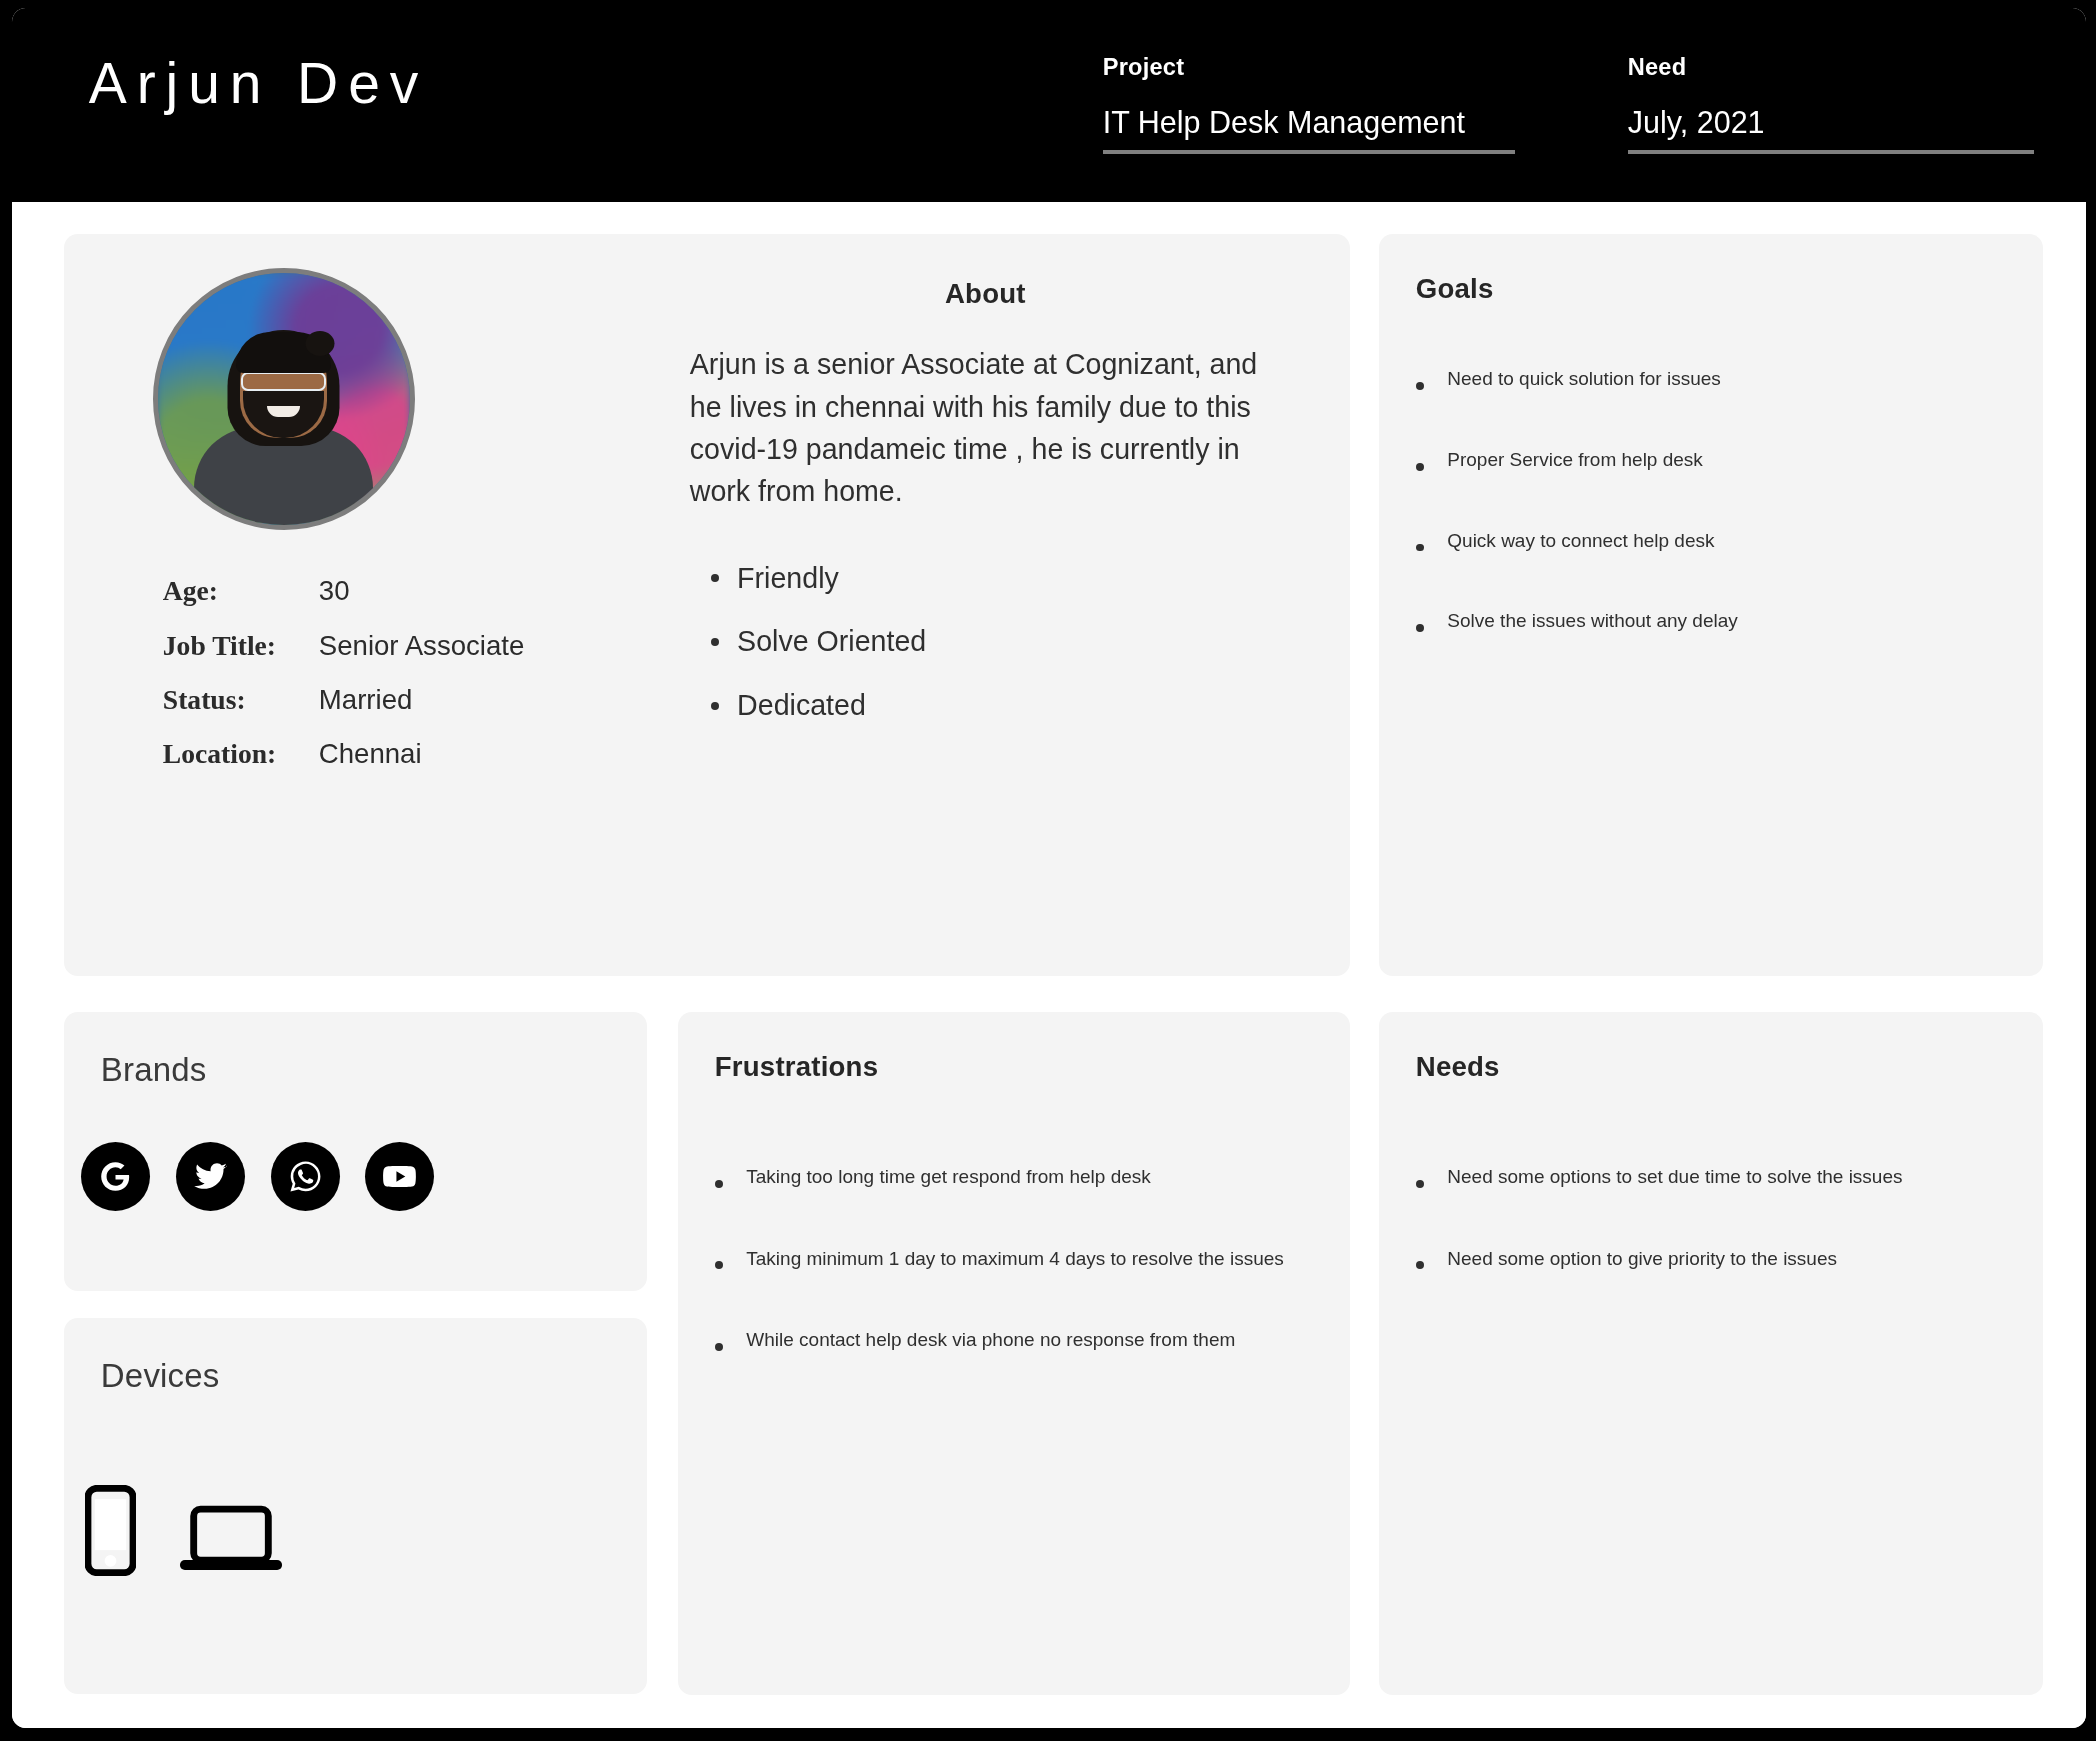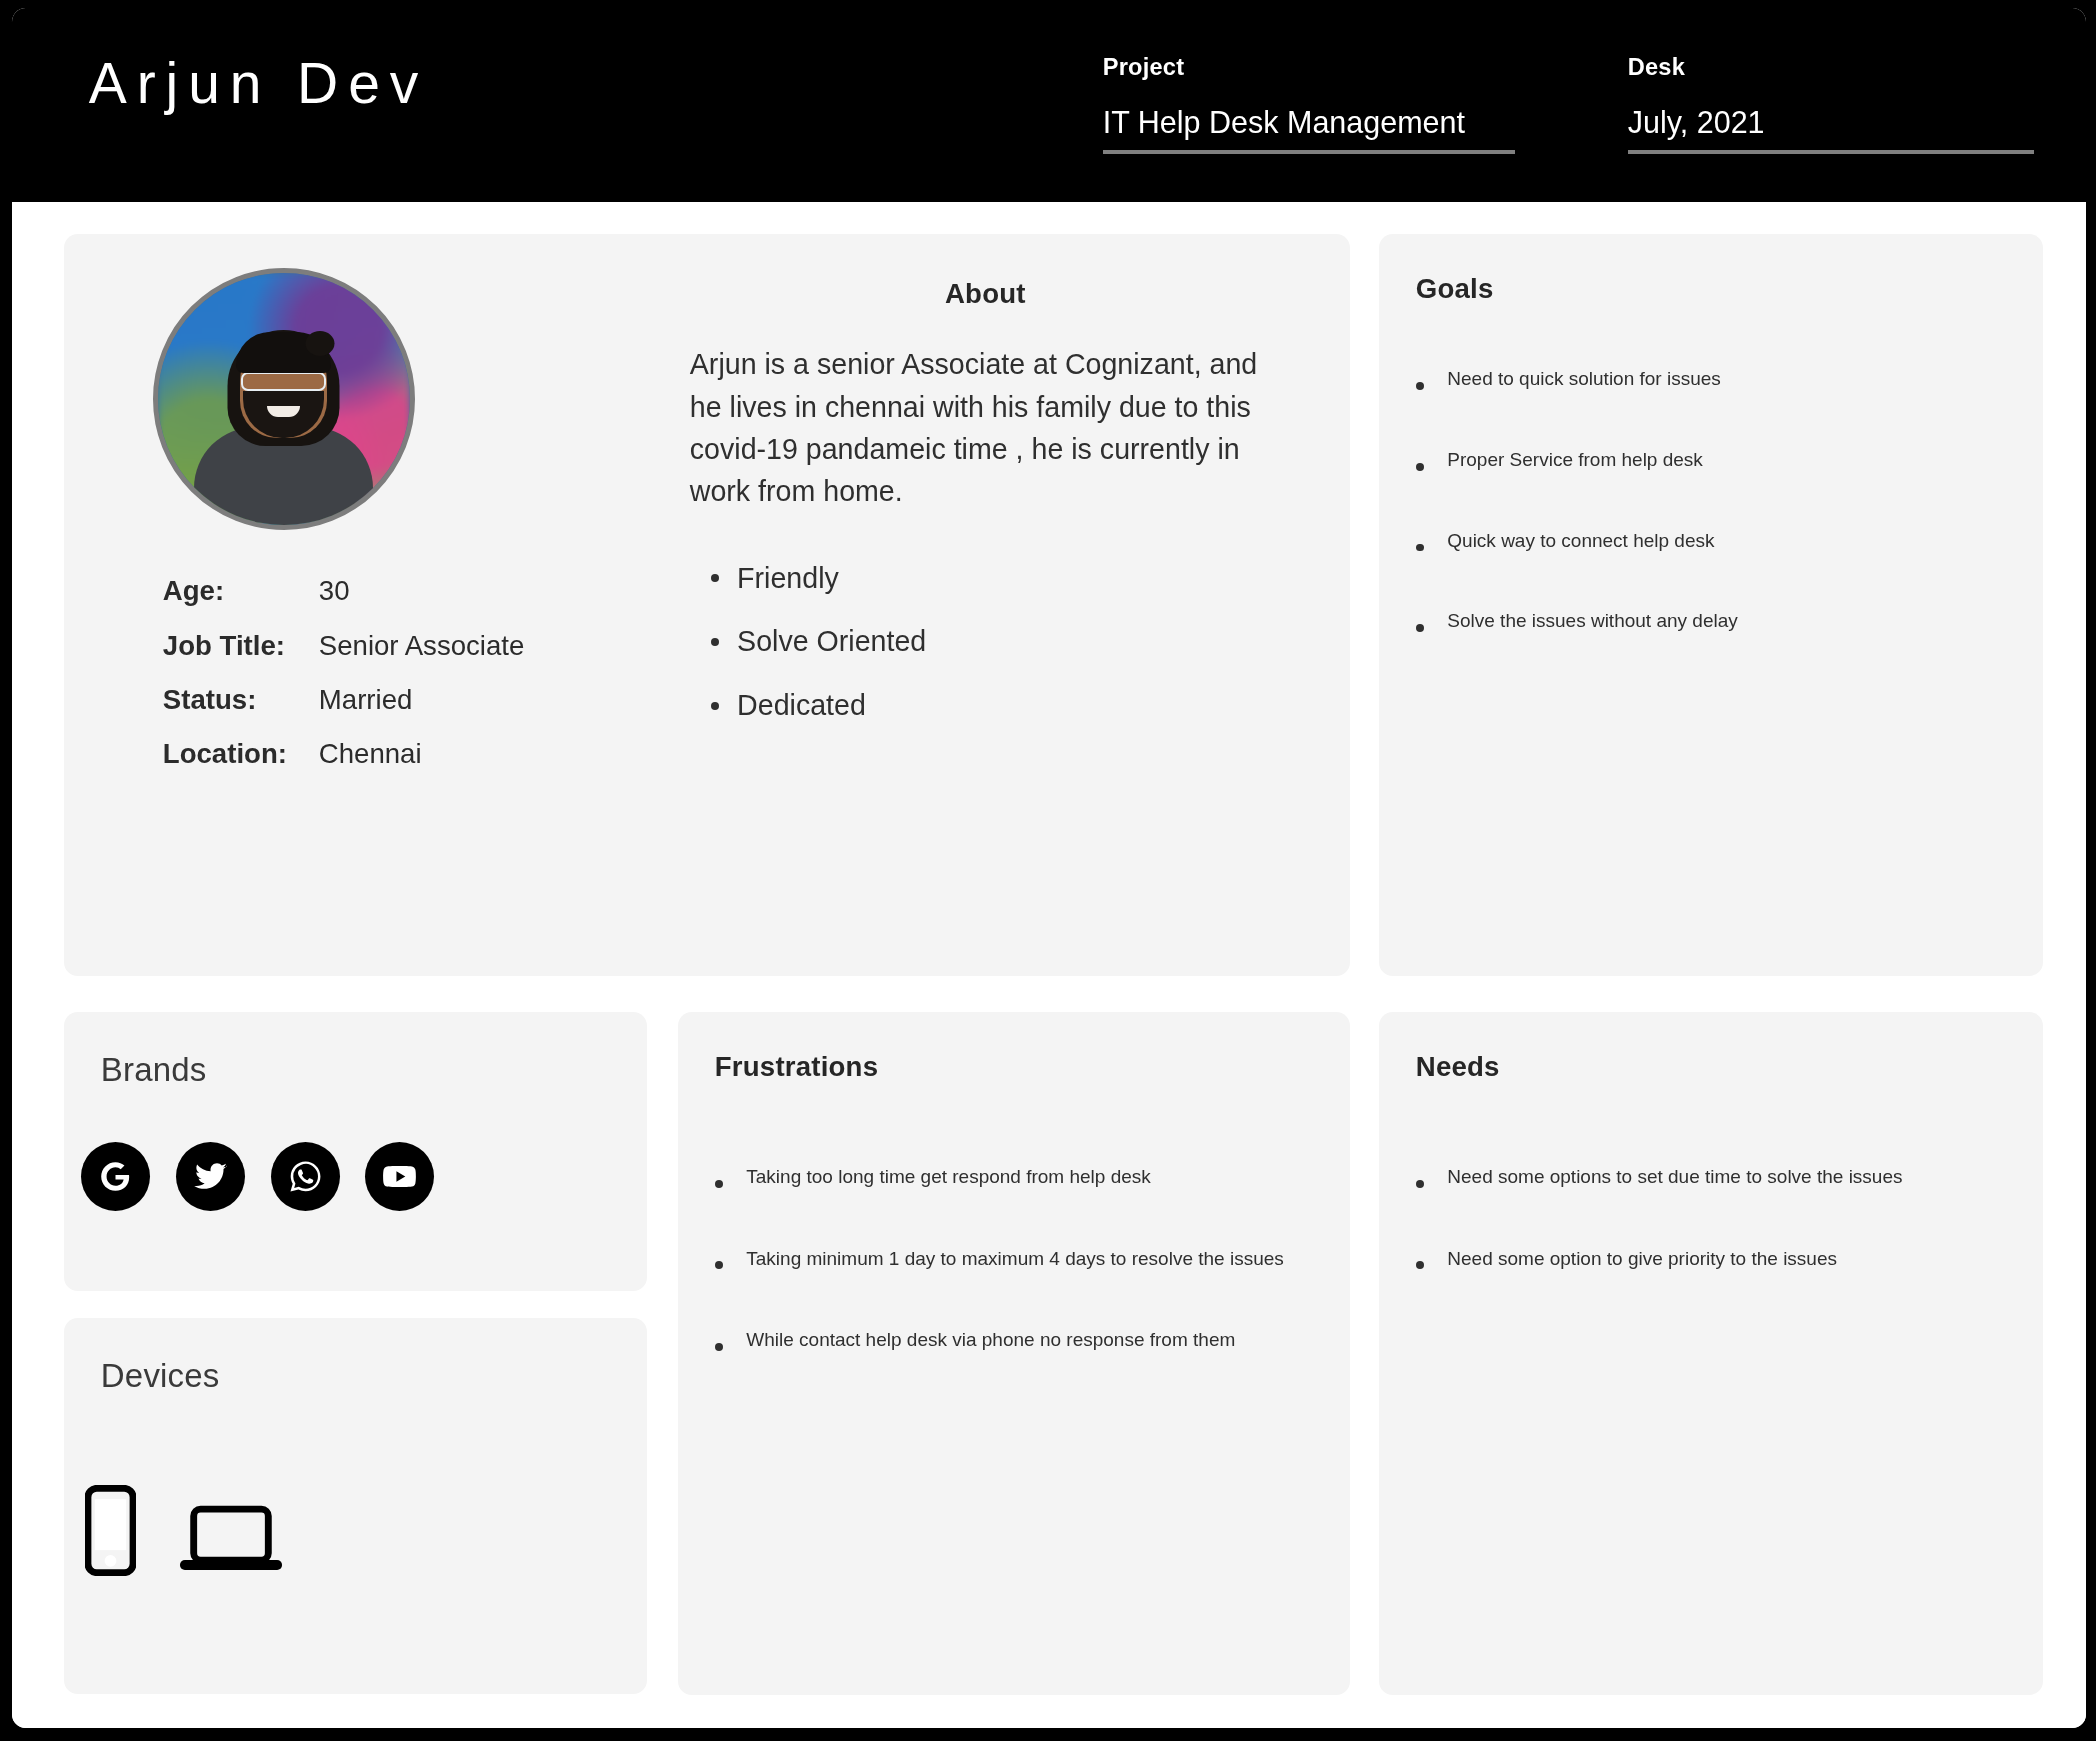--- a/index.html
+++ b/index.html
@@ -219,20 +219,21 @@
     margin-bottom: 19.7px;
   }
   .fact-row:last-child { margin-bottom: 0; }
   .fact-label {
     width: 156px;
     flex: 0 0 156px;
     font-size: 27.6px;
     font-weight: 700;
     color: #2b2b2b;
     line-height: 1.25;
+    font-family: Liberation Serif, serif;
   }
   .fact-value {
     font-size: 27.6px;
     font-weight: 400;
     color: #2b2b2b;
     line-height: 1.25;
   }
 
   .about-block {
     position: absolute;
@@ -367,21 +368,21 @@
 
   <div class="header">
     <div class="persona-name">Arjun Dev</div>
 
     <div class="meta-field project">
       <div class="meta-label">Project</div>
       <div class="meta-value">IT Help Desk Management</div>
     </div>
 
     <div class="meta-field date">
-      <div class="meta-label">Desk</div>
+      <div class="meta-label">Need</div>
       <div class="meta-value">July, 2021</div>
     </div>
   </div>
 
   <div class="body-area">
 
     <div class="card card-profile">
 
       <div class="avatar">
         <div class="avatar-photo"></div>

